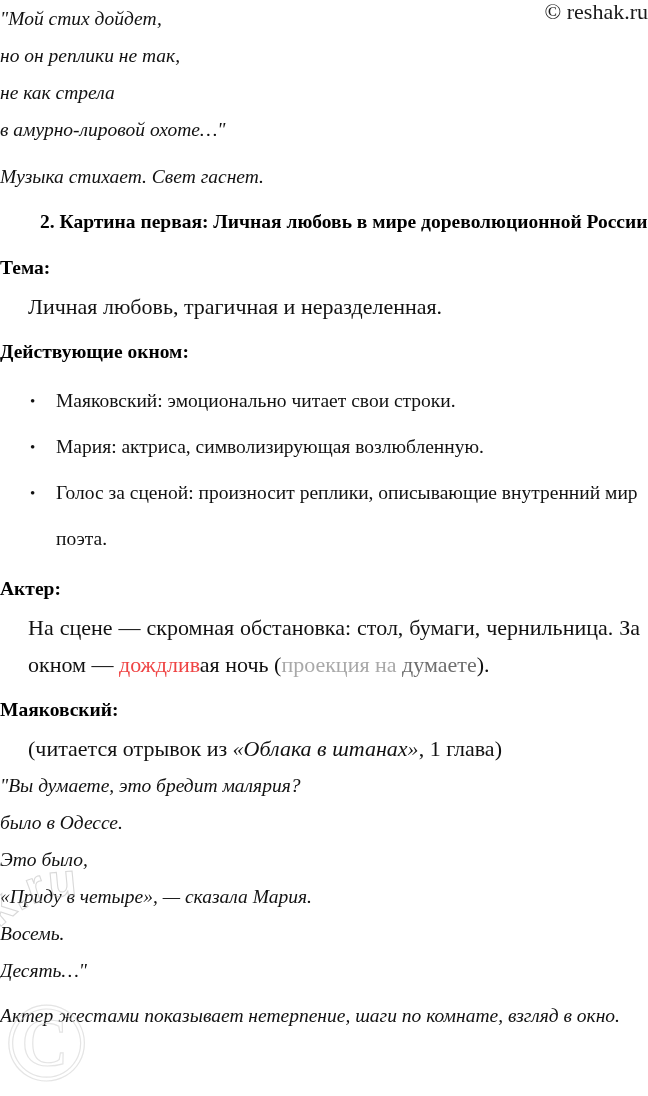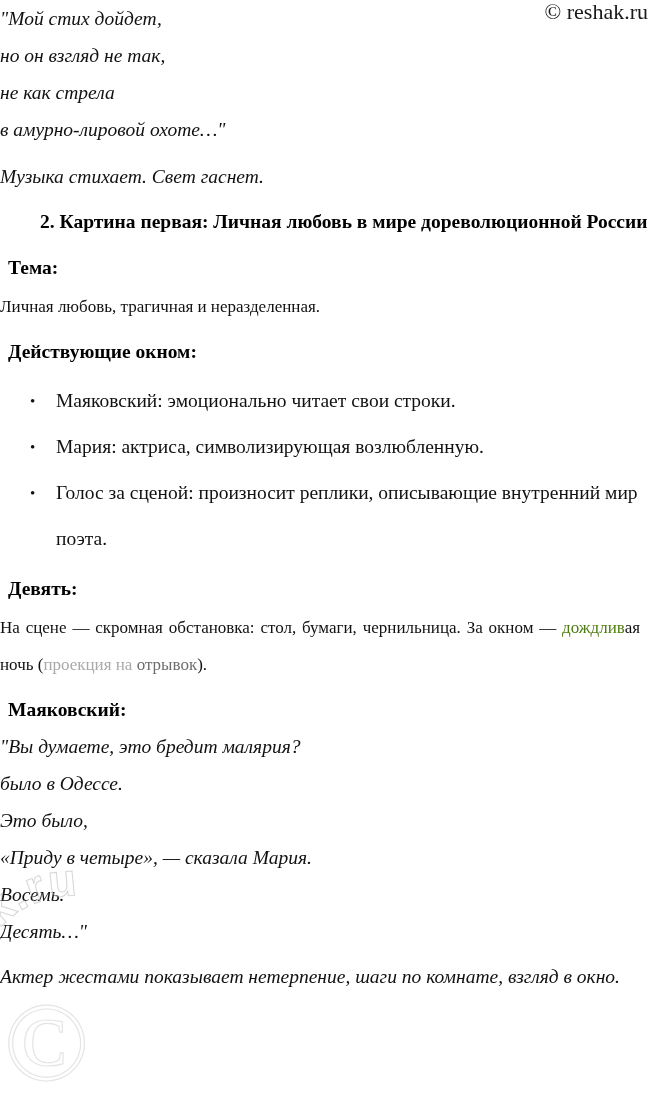--- a/index.html
+++ b/index.html
@@ -109,31 +109,32 @@
   .heading-num > span {
     display: inline;
     margin-left: 40px;
   }
 
   
   .sub-label {
     font-weight: bold;
     font-size: 19.5px;
     line-height: 36px;
-    margin: 9px 0 0 8px;
+    margin: 9px 0 0 0;
     color: #000000;
   }
 
   
   .body-text {
-    font-size: 17px;
+    font-size: 22px;
     line-height: 37px;
     margin: 2px 8px 0 0;
     text-align: left;
     color: #111111;
+    padding-left: 28px;
   }
 
   .body-text.justified {
     text-align: justify;
     text-align-last: left;
   }
 
   
   ul.bullets {
     list-style: none;
@@ -151,21 +152,21 @@
   ul.bullets > li .bullet-dot {
     position: absolute;
     left: 30px;
     top: 0;
     font-size: 15px;
     line-height: 46px;
     color: #111111;
   }
 
   
-  .fade-1 { color: #4d7c0f; }
+  .fade-1 { color: #ef4444; }
   .fade-2 { color: #a9a9a9; font-family: Liberation Serif, serif; }
   .fade-3 { color: #6e6e6e; }
 
   .italic { font-style: italic; }
 
   .tail-note {
     font-style: italic;
     font-size: 19.5px;
     line-height: 37px;
     margin: 8px 0 0 0;
@@ -190,44 +191,45 @@
       </text>
     </svg>
   </div>
 
   <div class="content">
 
     <div class="line-top">
       <div class="copyright-top">© reshak.ru</div>
 
       <p class="verse">"Мой стих дойдет,</p>
-      <p class="verse">но он взгляд не так,</p>
+      <p class="verse">но он реплики не так,</p>
       <p class="verse">не как стрела</p>
       <p class="verse gap-after">в амурно-лировой охоте…"</p>
       <p class="verse">Музыка стихает. Свет гаснет.</p>
     </div>
 
     <h2 class="heading-num"><span>2. Картина первая: Личная любовь в мире дореволюционной России</span></h2>
 
     <p class="sub-label">Тема:</p>
     <p class="body-text">Личная любовь, трагичная и неразделенная.</p>
 
     <p class="sub-label">Действующие окном:</p>
 
     <ul class="bullets">
       <li><span class="bullet-dot">•</span><span>Маяковский: эмоционально читает свои строки.</span></li>
       <li><span class="bullet-dot">•</span><span>Мария: актриса, символизирующая возлюбленную.</span></li>
       <li><span class="bullet-dot">•</span><span>Голос за сценой: произносит реплики, описывающие внутренний мир поэта.</span></li>
     </ul>
 
-    <p class="sub-label">Девять:</p>
-    <p class="body-text justified"><span>На сцене — скромная обстановка: стол, бумаги, чернильница. За окном — </span><span class="fade-1">дождлив</span><span>ая ночь (</span><span class="fade-2">проекция на </span><span class="fade-3">отрывок</span><span>).</span></p>
+    <p class="sub-label">Актер:</p>
+    <p class="body-text justified"><span>На сцене — скромная обстановка: стол, бумаги, чернильница. За окном — </span><span class="fade-1">дождлив</span><span>ая ночь (</span><span class="fade-2">проекция на </span><span class="fade-3">думаете</span><span>).</span></p>
 
     <p class="sub-label">Маяковский:</p>
 
+    <p class="body-text"><span>(читается отрывок из </span><span class="italic">«Облака в штанах»</span><span>, 1 глава)</span></p>
 
     <p class="verse">"Вы думаете, это бредит малярия?</p>
     <p class="verse">было в Одессе.</p>
     <p class="verse">Это было,</p>
     <p class="verse">«Приду в четыре», — сказала Мария.</p>
     <p class="verse">Восемь.</p>
     <p class="verse">Десять…"</p>
 
     <p class="tail-note">Актер жестами показывает нетерпение, шаги по комнате, взгляд в окно.</p>
 

